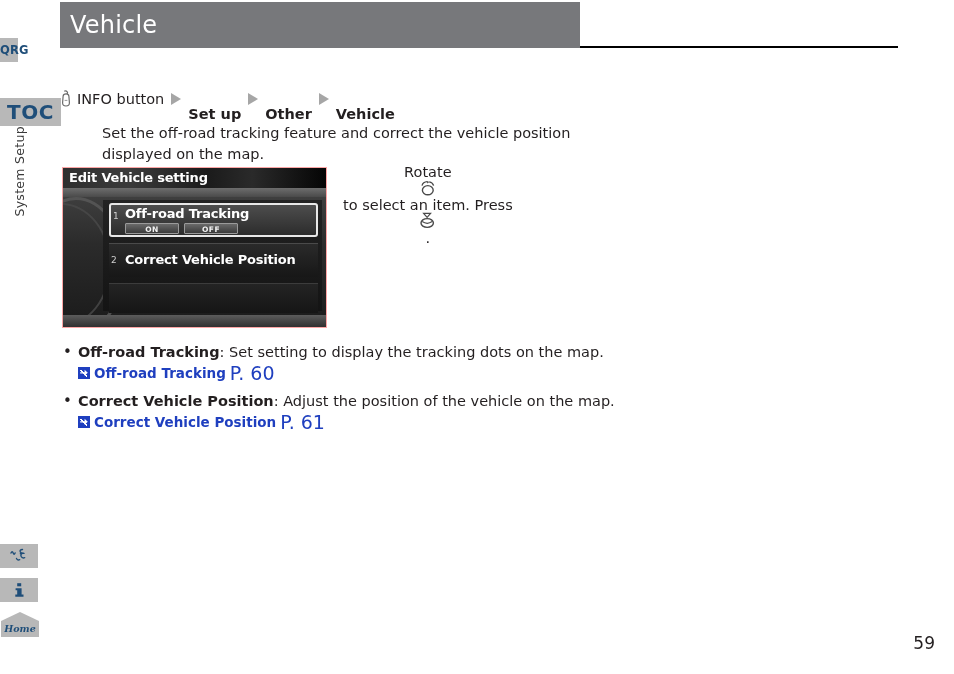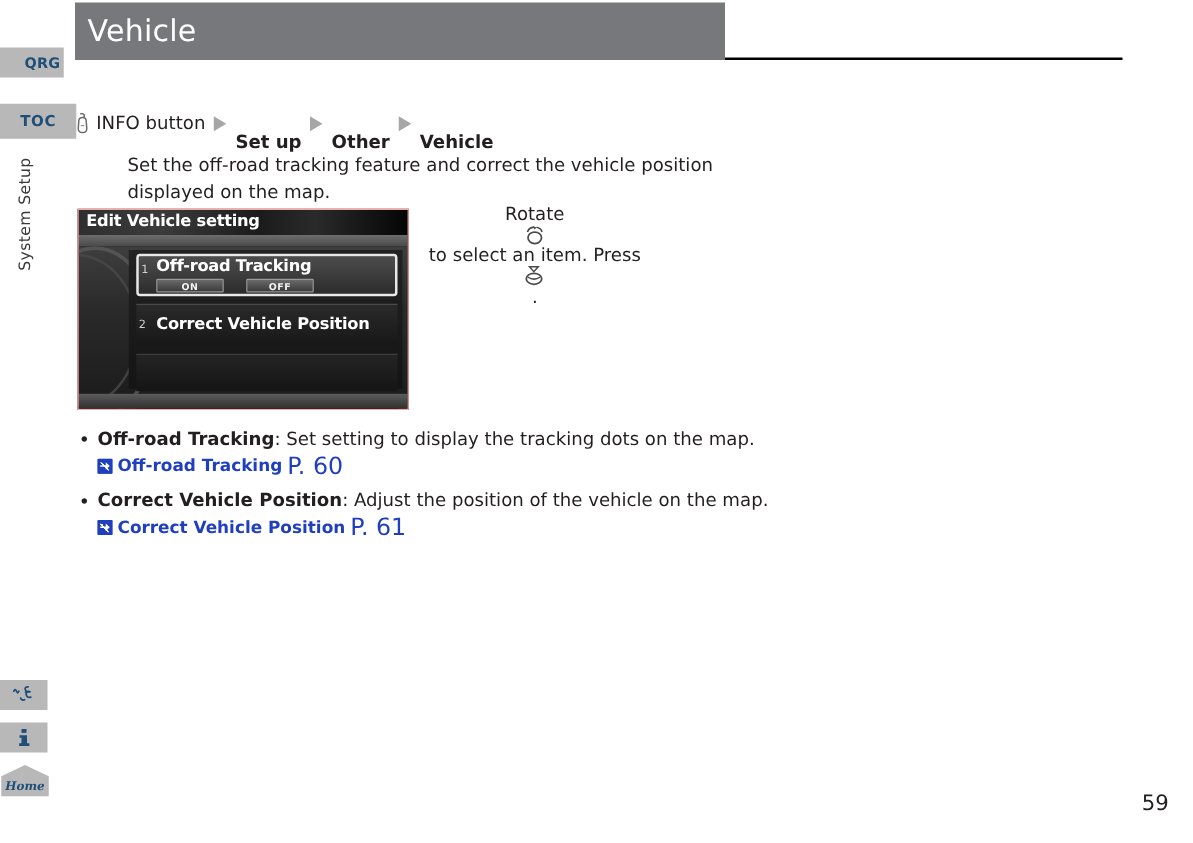--- a/index.html
+++ b/index.html
@@ -29,33 +29,32 @@
     position: absolute;
     left: 0;
     background: #b8b8b8;
     color: #1f4e79;
     font-weight: bold;
     text-align: center;
     font-family: "DejaVu Sans", "Liberation Sans", sans-serif;
   }
   .tab-qrg {
     top: 38px;
-    width: 34px;
+    width: 18px;
     height: 24px;
     line-height: 24px;
     font-size: 11.5px;
     letter-spacing: 0.2px;
-    padding-left: 17px;
   }
   .tab-toc {
-    top: 83px;
+    top: 98px;
     width: 61px;
     height: 28px;
     line-height: 28px;
-    font-size: 12px;
+    font-size: 20px;
     letter-spacing: 0.5px;
   }
   .vert-label {
     position: absolute;
     left: 0px;
     top: 126px;
     width: 38px;
     height: 100px;
     color: #3a3a3a;
     font-size: 12.5px;
@@ -290,21 +289,21 @@
     color: #ffffff;
     font-size: 13px;
     font-weight: bold;
     letter-spacing: -0.2px;
   }
   .ns-toggle-row {
     position: absolute;
     left: 14px;
     top: 18px;
     display: flex;
-    gap: 18px;
+    gap: 5px;
   }
   .ns-btn {
     width: 54px;
     height: 11px;
     background: linear-gradient(to bottom, #6a6a6a, #3b3b3b);
     border: 1px solid #9a9a9a;
     border-radius: 1px;
     color: #f2f2f2;
     font-size: 7.5px;
     font-weight: bold;

